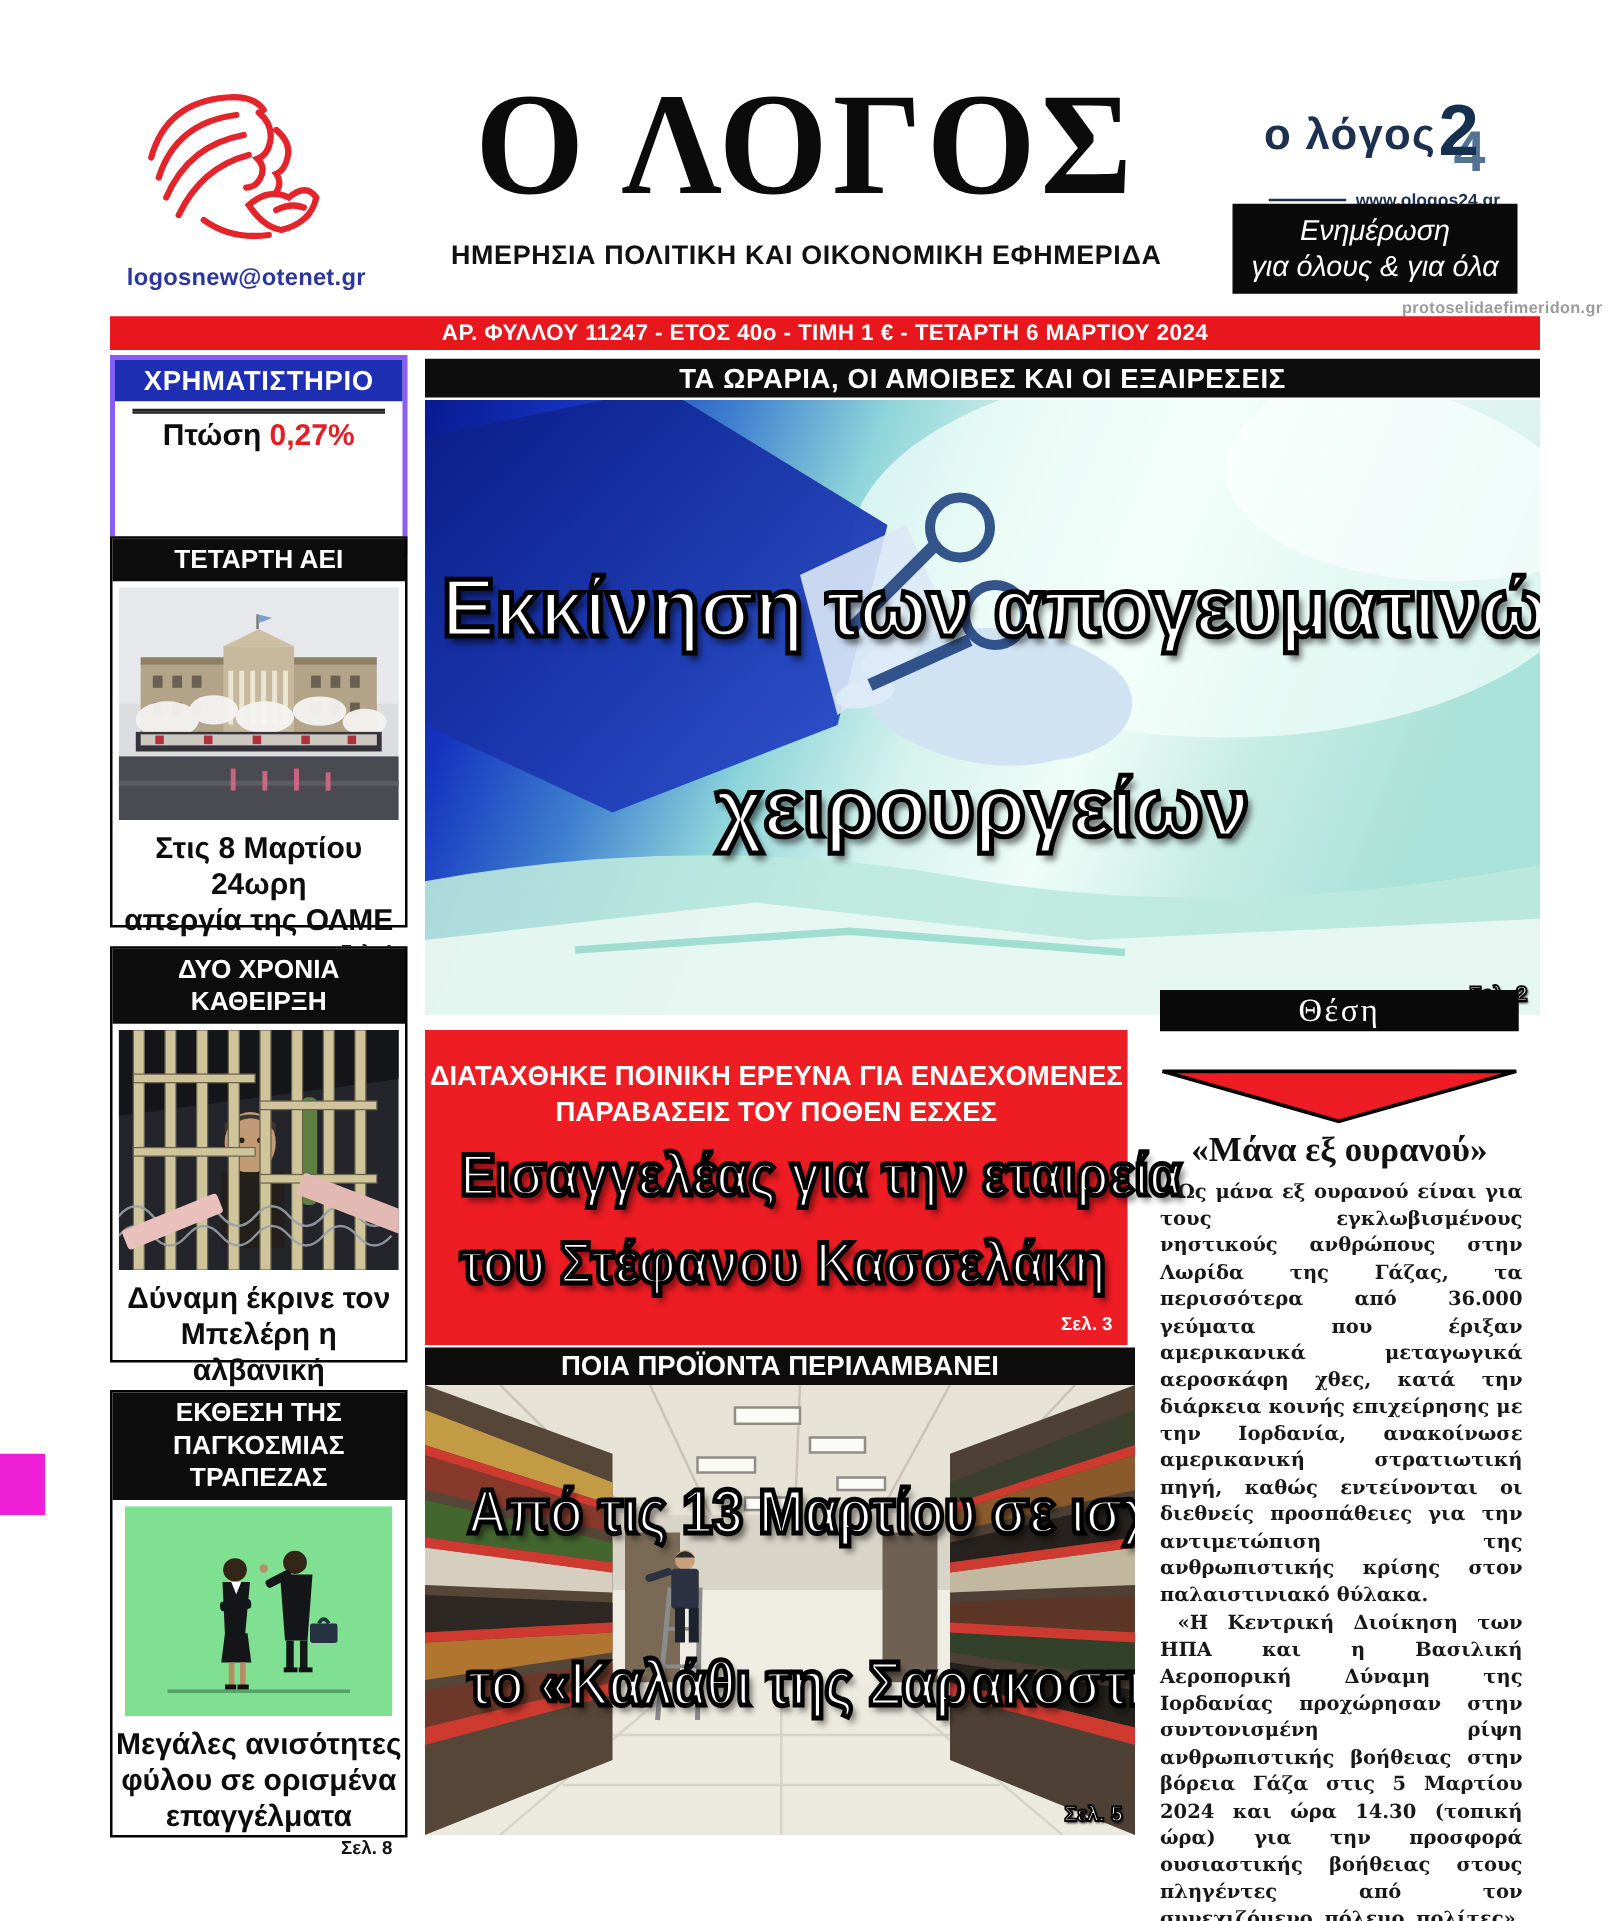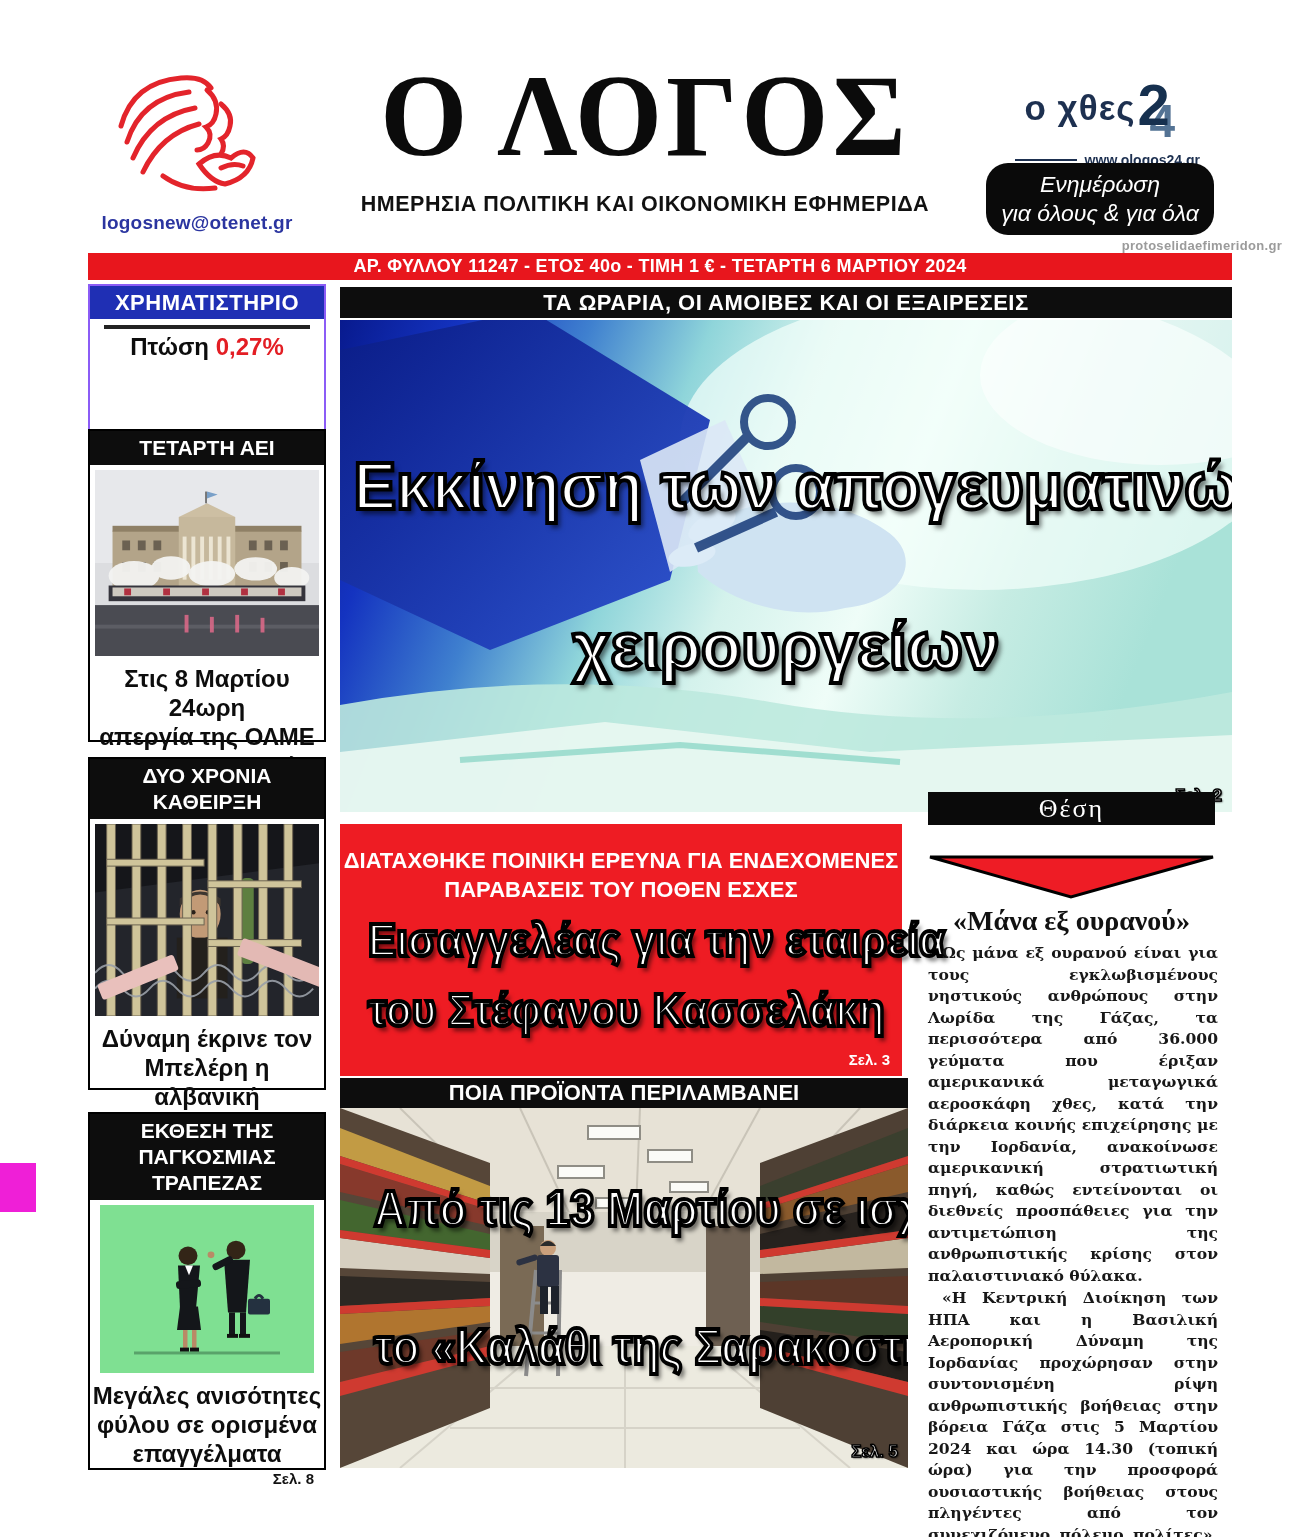--- a/index.html
+++ b/index.html
@@ -13,33 +13,33 @@
   .masthead-sub{position:absolute;left:315px;top:192px;width:660px;text-align:center;font-weight:bold;font-size:21.5px;color:#111;letter-spacing:.5px;white-space:nowrap;}
   .sitelogo{position:absolute;left:990px;top:88px;width:228px;height:70px;}
   .sitelogo .row1{display:flex;align-items:flex-start;justify-content:center;}
   .sitelogo .name{font-size:35px;font-weight:bold;color:#1d3050;letter-spacing:1px;line-height:40px;}
   .sitelogo .num{position:relative;width:46px;height:58px;margin-left:2px;}
   .sitelogo .num .two{position:absolute;left:0;top:-12px;font-size:58px;font-weight:bold;color:#16304f;line-height:58px;}
   .sitelogo .num .four{position:absolute;left:12px;top:10px;font-size:46px;font-weight:bold;color:#46688c;line-height:46px;opacity:.92;}
   .sitelogo .row2{display:flex;align-items:center;justify-content:flex-end;margin-top:6px;padding-right:18px;}
   .sitelogo .rule{width:62px;height:2px;background:#1d3050;margin-right:8px;}
   .sitelogo .url{font-size:14px;color:#1d3050;font-weight:bold;}
-  .tagline-box{position:absolute;left:986px;top:163px;width:228px;height:72px;background:#0a0a0a;color:#fff;display:flex;flex-direction:column;align-items:center;justify-content:center;font-style:italic;font-size:23px;line-height:29px;border-radius:22px;}
+  .tagline-box{position:absolute;left:986px;top:163px;width:228px;height:72px;background:#0a0a0a;color:#fff;display:flex;flex-direction:column;align-items:center;justify-content:center;font-style:italic;font-size:23px;line-height:29px;}
   .watermark{position:absolute;left:1000px;top:238px;width:282px;text-align:right;font-size:13px;font-weight:bold;color:#9b9b9b;letter-spacing:.3px;}
 
   
   .date-bar{position:absolute;left:88px;top:253px;width:1144px;height:27px;background:#e8161d;color:#fff;display:flex;align-items:center;justify-content:center;font-weight:bold;font-size:18px;letter-spacing:.3px;}
 
   
   .kicker-bar{background:#0d0d0d;color:#fff;font-weight:bold;display:flex;align-items:center;justify-content:center;text-align:center;}
   .outline-headline{position:absolute;left:0;right:0;text-align:center;color:#fff;font-weight:bold;-webkit-text-stroke:4px #000;text-shadow:4px 5px 5px rgba(0,0,0,.55);white-space:nowrap;}
   .page-ref{font-weight:bold;color:#111;}
 
   
-  .stocks{position:absolute;left:88px;top:284px;width:238px;height:160px;border:2px solid #8b5cf6;background:#fff;box-sizing:border-box;}
+  .stocks{position:absolute;left:88px;top:284px;width:238px;height:160px;border:4px solid #8b5cf6;background:#fff;box-sizing:border-box;}
   .stocks .hd{height:33px;background:#1f2fb4;color:#fff;font-weight:bold;font-size:22px;display:flex;align-items:center;justify-content:center;letter-spacing:.5px;}
   .stocks .l1{margin-top:10px;text-align:center;font-weight:bold;font-size:24px;color:#0d0d0d;}
   .stocks .l1 .val{color:#f07818;}
   .stocks .rule{width:88%;margin:6px auto 4px auto;height:4px;border-top:2px solid #222;border-bottom:2px solid #222;box-sizing:border-box;}
   .stocks .l2{text-align:center;font-weight:bold;font-size:24px;color:#0d0d0d;}
   .stocks .l2 .val{color:#e31e24;}
 
   
   .side-box{position:absolute;left:88px;width:238px;border:2px solid #000;background:#fff;box-sizing:border-box;}
   .side-kick{font-size:21px;padding:4px 2px;line-height:26px;}
@@ -94,21 +94,21 @@
       <path d="M96,100 Q112,86 128,94 Q142,82 150,94 Q146,114 122,120 Q108,118 96,100 Z"></path>
       <path d="M118,104 Q130,98 140,102"></path>
     </g>
   </svg>
   <div class="email">logosnew@otenet.gr</div>
   <div class="masthead-title">Ο ΛΟΓΟΣ</div>
   <div class="masthead-sub">ΗΜΕΡΗΣΙΑ ΠΟΛΙΤΙΚΗ ΚΑΙ ΟΙΚΟΝΟΜΙΚΗ ΕΦΗΜΕΡΙΔΑ</div>
 
   <div class="sitelogo">
     <div class="row1">
-      <span class="name">ο χθες</span>
+      <span class="name">ο λόγος</span>
       <span class="num">
         <span class="four">4</span>
         <span class="two">2</span>
       </span>
     </div>
     <div class="row2">
       <span class="rule"></span>
       <span class="url">www.ologos24.gr</span>
     </div>
   </div>

